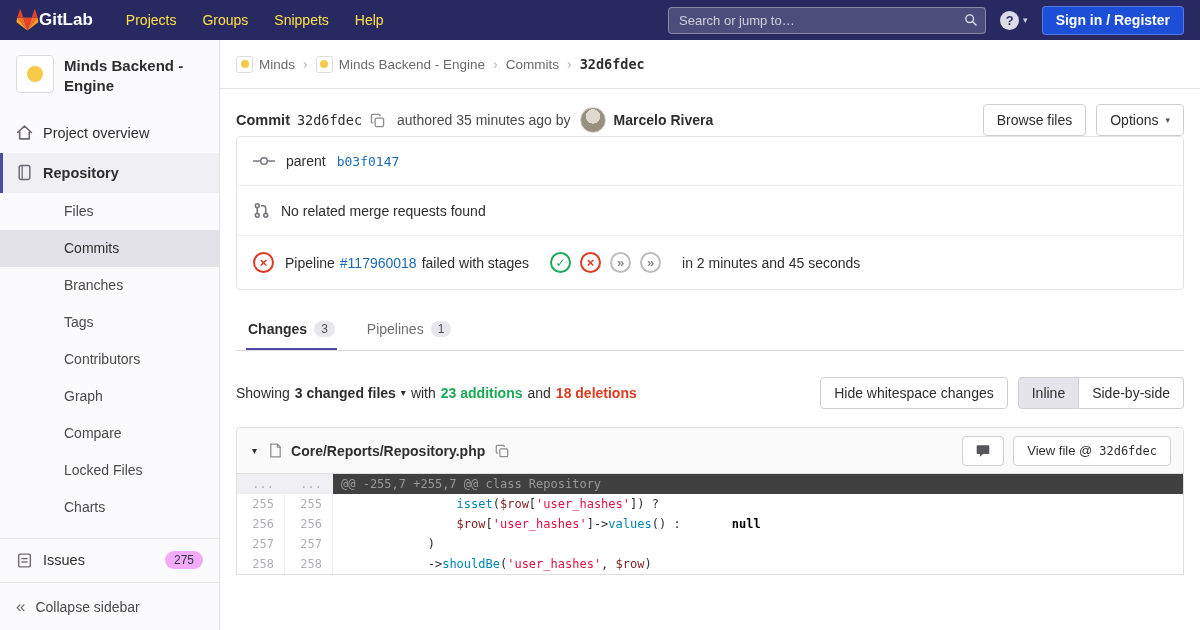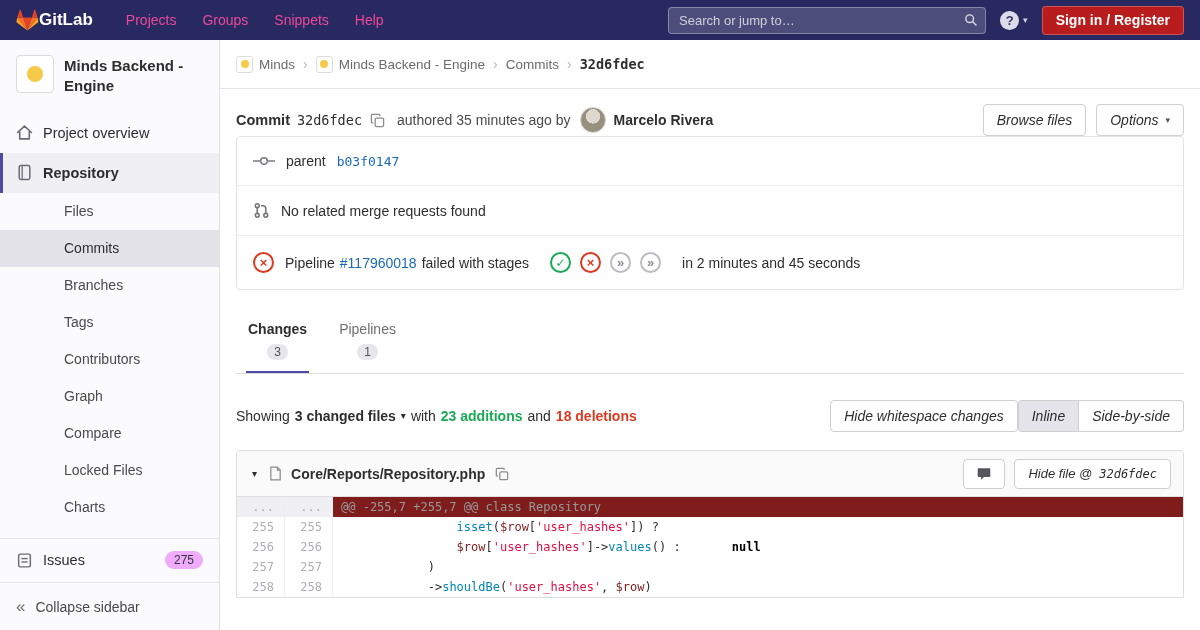--- a/index.html
+++ b/index.html
@@ -6,31 +6,31 @@
   html,body { width:1200px; height:630px; overflow:hidden; }
   body { font-family:"Liberation Sans","DejaVu Sans",sans-serif; font-size:14px; color:#2e2e2e; background:#fff; }
   .mono { font-family:"DejaVu Sans Mono","Liberation Mono",monospace; }
   .page { width:1200px; height:630px; display:flex; flex-direction:column; overflow:hidden; }
 
   
   .navbar { height:40px; background:#292961; display:flex; align-items:center; padding:0 16px; flex:0 0 40px; }
   .brand { display:flex; align-items:center; gap:0; cursor:pointer; }
   .brand-name { color:#fff; font-weight:700; font-size:17px; }
   .nav-menu { display:flex; align-items:center; margin-left:22px; gap:4px; }
-  .nav-menu a { color:#ec4899; font-size:14px; padding:6px 11px; text-decoration:none; border-radius:3px; cursor:pointer; }
+  .nav-menu a { color:#fde047; font-size:14px; padding:6px 11px; text-decoration:none; border-radius:3px; cursor:pointer; }
   .nav-right { margin-left:auto; display:flex; align-items:center; gap:14px; }
   .searchbox { position:relative; width:318px; }
   .searchbox input { width:100%; height:27px; background:rgba(255,255,255,0.17); border:1px solid rgba(255,255,255,0.32); border-radius:4px; color:#fff; font-size:13px; padding:0 30px 0 10px; outline:none; font-family:inherit; }
   .searchbox input::placeholder { color:rgba(255,255,255,0.72); }
   .searchbox .mag { position:absolute; right:8px; top:6px; }
   .help-wrap { display:flex; align-items:center; gap:4px; cursor:pointer; }
   .help-circle { width:19px; height:19px; border-radius:50%; background:rgba(235,235,245,0.92); color:#34346b; font-weight:700; font-size:13px; display:flex; align-items:center; justify-content:center; }
   .caret { font-size:9px; color:inherit; line-height:1; }
   .help-wrap .caret { color:#cfcfe4; }
-  .signin-btn { background:#b91c1c; border:1px solid rgba(255,255,255,0.25); color:#fff; font-weight:600; font-size:14px; height:29px; padding:0 13px; border-radius:4px; cursor:pointer; font-family:inherit; }
+  .signin-btn { background:#1d4ed8; border:1px solid rgba(255,255,255,0.25); color:#fff; font-weight:600; font-size:14px; height:29px; padding:0 13px; border-radius:4px; cursor:pointer; font-family:inherit; }
 
   
   .body-row { flex:1; display:flex; overflow:hidden; }
 
   
   .sidebar { width:220px; flex:0 0 220px; background:#fbfafd; border-right:1px solid #e1e1e1; position:relative; overflow:hidden; }
   .project-head { display:flex; align-items:flex-start; gap:10px; padding:15px 16px 10px 16px; cursor:pointer; }
   .proj-avatar { width:38px; height:38px; background:#fff; border:1px solid #dcdcdc; border-radius:4px; display:flex; align-items:center; justify-content:center; flex:0 0 38px; }
   .bulb { background:#f7c948; border-radius:50%; }
   .proj-avatar .bulb { width:16px; height:16px; }
@@ -58,68 +58,68 @@
   .content { padding:0 16px; flex:1; overflow:hidden; }
 
   .commit-row { margin-top:15px; display:flex; align-items:center; }
   .commit-row .lbl { font-weight:700; font-size:14.5px; margin-right:7px; }
   .commit-sha { font-size:13.5px; margin-right:6px; }
   .icon-btn { background:none; border:none; cursor:pointer; display:flex; align-items:center; padding:2px; }
   .authored { color:#4a4a4a; margin-left:10px; margin-right:9px; }
   .author-avatar { width:26px; height:26px; border-radius:50%; background:radial-gradient(circle at 50% 35%, #ded8cf 0 36%, #98907f 37% 100%); margin-right:8px; border:1px solid #d5d5d5; }
   .author-name { font-weight:700; cursor:pointer; }
   .commit-actions { margin-left:auto; display:flex; gap:10px; }
-  .btn { background:#fff; border:1px solid #cfcfcf; border-radius:4px; height:32px; padding:0 13px; font-size:14px; color:#2e2e2e; cursor:pointer; display:inline-flex; align-items:center; gap:7px; font-family:inherit;font-style:italic; }
+  .btn { background:#fff; border:1px solid #cfcfcf; border-radius:4px; height:32px; padding:0 13px; font-size:14px; color:#2e2e2e; cursor:pointer; display:inline-flex; align-items:center; gap:7px; font-family:inherit; }
   .btn .caret { color:#555; }
 
   .commit-title { font-size:23px; font-weight:700; margin:19px 0 15px 0; }
 
   .info-box { border:1px solid #e3e3e3; border-radius:4px; }
   .info-row { display:flex; align-items:center; padding:16px 16px; border-bottom:1px solid #eee; gap:11px; }
   .info-row:last-child { border-bottom:none; }
   .link { color:#1b69b6; text-decoration:none; cursor:pointer; }
   .ci { border-radius:50%; display:inline-flex; align-items:center; justify-content:center; font-weight:700; }
   .ci-failed-lg { width:21px; height:21px; border:2px solid #db3b21; color:#db3b21; font-size:13px; }
   .stages { display:flex; gap:9px; margin:0 10px; }
   .stage { width:21px; height:21px; font-size:12px; cursor:pointer; }
   .st-success { border:2px solid #1aaa55; color:#1aaa55; }
   .st-failed { border:2px solid #db3b21; color:#db3b21; font-size:13px; }
   .st-skipped { border:2px solid #bdbcc3; color:#89888d; font-size:13px; }
 
   .tabs { display:flex; gap:28px; border-bottom:1px solid #dbdbdb; margin-top:20px; padding-left:10px; }
-  .tab { display:flex; align-items:center; gap:7px; padding:11px 2px; cursor:pointer; color:#707070; border-bottom:2px solid transparent;flex-direction:column; }
+  .tab { display:flex; align-items:center; gap:7px; padding:11px 2px; cursor:pointer; color:#707070; border-bottom:2px solid transparent; }
   .tab.active { color:#2e2e2e; font-weight:600; border-bottom:2px solid #4b4ba3; }
   .tab-badge { background:#e7e6ec; color:#525252; border-radius:10px; font-size:12px; padding:1px 7px; font-weight:400; }
 
   .summary-row { margin-top:26px; display:flex; align-items:center; }
   .summary-text { display:flex; align-items:center; gap:5px; }
   .files-dd { font-weight:700; cursor:pointer; display:inline-flex; align-items:center; gap:5px; }
   .files-dd .caret { font-size:10px; }
   .add { color:#1aaa55; font-weight:700; }
   .del { color:#db3b21; font-weight:700; }
-  .summary-actions { margin-left:auto; display:flex; align-items:flex-start; }
+  .summary-actions { margin-left:auto; display:flex; align-items:flex-start; gap:10px; }
   .btn-group { display:inline-flex; }
   .btn-group .btn { border-radius:0; border-left-width:0; }
   .btn-group .btn:first-child { border-radius:4px 0 0 4px; border-left-width:1px; }
   .btn-group .btn:last-child { border-radius:0 4px 4px 0; }
   .btn.selected { background:#e4e4ea; }
 
   .file-card { margin-top:18px; border:1px solid #dfdfdf; border-radius:4px 4px 0 0; }
   .file-header { background:#fafafa; border-bottom:1px solid #dfdfdf; border-radius:4px 4px 0 0; height:46px; display:flex; align-items:center; padding:0 12px; gap:8px; }
   .tri { font-size:10px; color:#2e2e2e; cursor:pointer; padding:3px; }
   .file-path { font-weight:700; font-size:14px; cursor:pointer; }
   .file-actions { margin-left:auto; display:flex; gap:9px; }
   .btn.sm { height:30px; font-size:13px; }
 
   .diff-table { background:#fff; }
   .diff-row { display:flex; height:20px; line-height:20px; font-family:"DejaVu Sans Mono","Liberation Mono",monospace; font-size:12px; }
   .diff-row .ln { width:48px; flex:0 0 48px; text-align:right; padding-right:10px; color:#b0adb5; border-right:1px solid #efefef; cursor:pointer; }
   .diff-row .code { flex:1; padding-left:8px; white-space:pre; overflow:hidden; }
   .diff-row.hunk .ln { background:#f0f0f4; }
-  .diff-row.hunk .code { background:#7f1d1d; color:#999; }
+  .diff-row.hunk .code { background:#404040; color:#999; }
   .tok-p { color:#2e2e2e; }
   .tok-var { color:#7f1d1d; }
   .tok-str { color:#d14; }
   .tok-fn { color:#0086b3; }
   .tok-kw { color:#000; font-weight:700;padding-left:44px; }
   .tok-hunk { color:#999; }
 </style>
 </head>
 <body>
 
@@ -367,21 +367,21 @@
             </button>
             <span class="file-actions">
               <button class="btn sm">
                 <span style="display:flex;">
                   <svg viewBox="0 0 16 16" width="14" height="14">
                       <path d="M2 1.5h12c.7 0 1.2.5 1.2 1.2v7.6c0 .7-.5 1.2-1.2 1.2H8l-3.4 3v-3H2c-.7 0-1.2-.5-1.2-1.2V2.7c0-.7.5-1.2 1.2-1.2z" fill="#57555c"></path>
                     </svg>
                 </span>
               </button>
               <button class="btn sm">
-                <span>Hide file @</span>
+                <span>View file @</span>
                 <span class="mono" style="font-size:12px;">32d6fdec</span>
               </button>
             </span>
           </div>
           <div class="diff-table">
               <div class="diff-row hunk">
                 <div class="ln">...</div>
                 <div class="ln">...</div>
                 <div class="code"><span class="tok-hunk">@@ -255,7 +255,7 @@ class Repository</span></div>
               </div>

